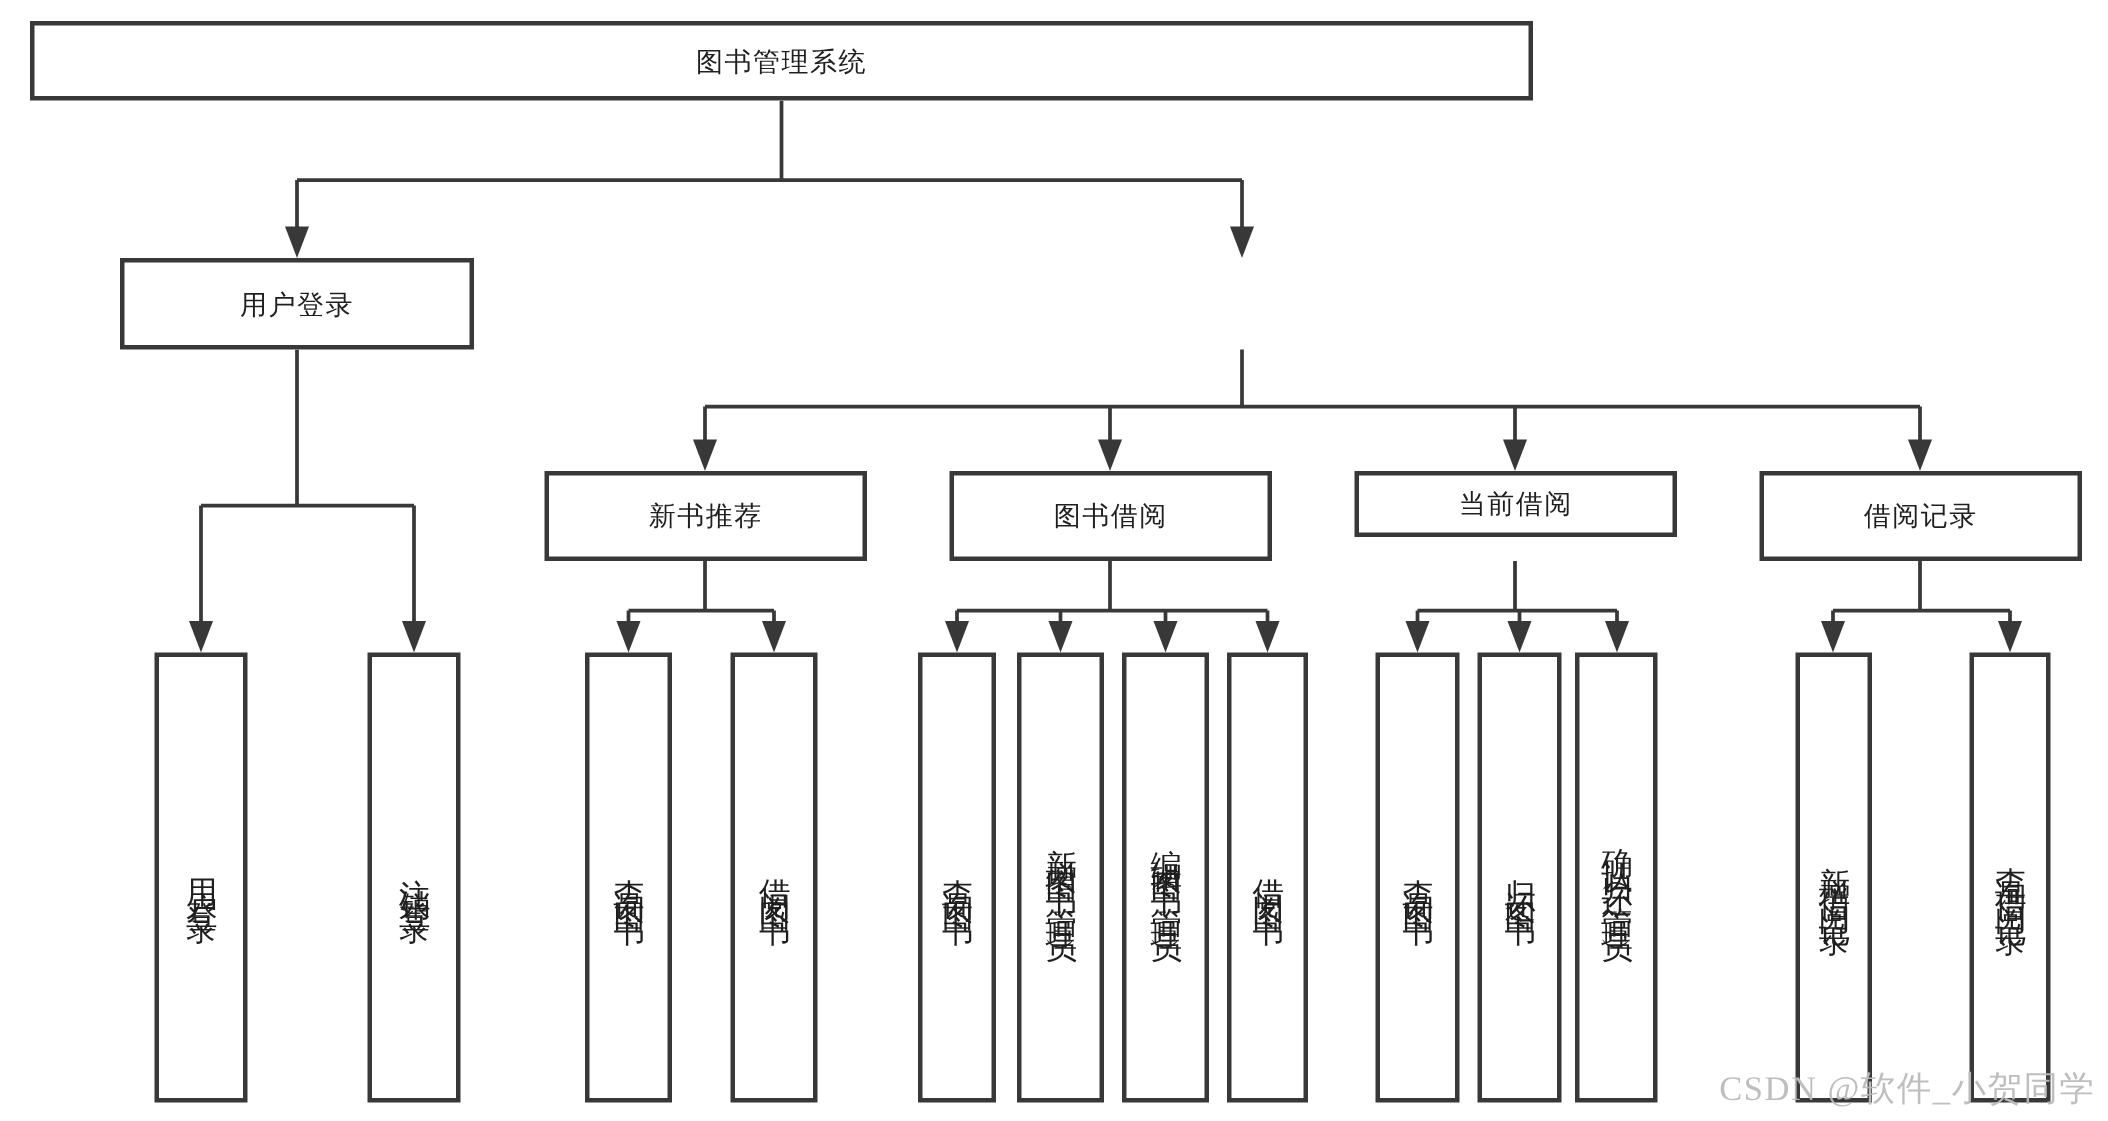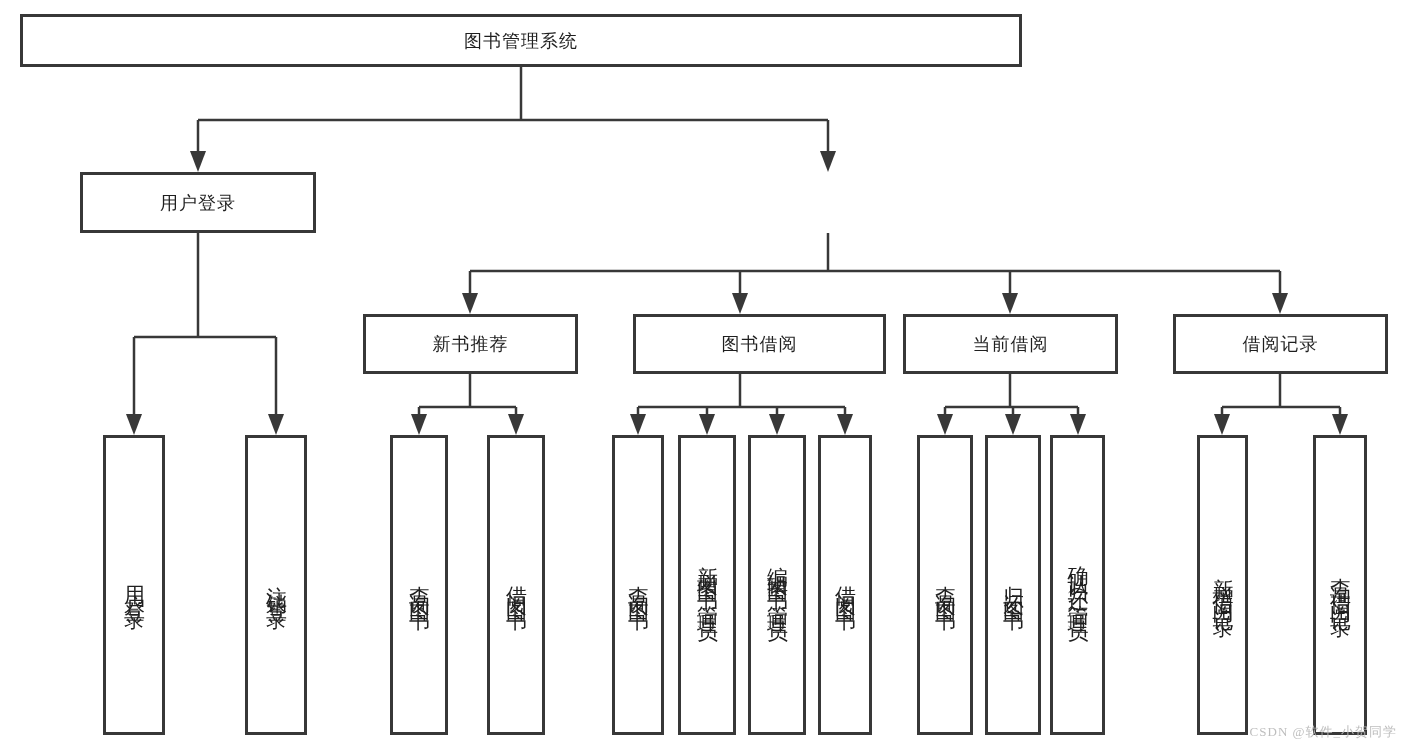--- a/index.html
+++ b/index.html
@@ -35,21 +35,21 @@
     font-size: 21px;
     letter-spacing: 8px;
     font-weight: 500;
     line-height: 1;
     white-space: nowrap;
   }
   .root-node { font-size: 18px; }
   #watermark {
     position: absolute;
     right: 8px; bottom: 6px;
-    font-size: 13px;
+    font-size: 23px;
     color: rgba(187, 187, 187, 0.95);
     letter-spacing: 1px;
     z-index: 5;
     pointer-events: none;
   }
   .wire { stroke: #383838; stroke-width: 2.5; fill: none; }
   .arrowhead { fill: #383838; stroke: none; }
 </style>
 </head>
 <body>
@@ -129,24 +129,24 @@
     <span>图书管理系统</span>
   </div>
 
   <div class="node hnode" style="left:80px; top:172px; width:236px; height:61px;">
     <span>用户登录</span>
   </div>
 
   <div class="node hnode" style="left:363px; top:314px; width:215px; height:60px;">
     <span>新书推荐</span>
   </div>
-  <div class="node hnode" style="left:633px; top:314px; width:253px; height:60px;">
+  <div class="node hnode" style="left:633px; top:314px; width:215px; height:60px;">
     <span>图书借阅</span>
   </div>
-  <div class="node hnode" style="left:903px; top:314px; width:215px; height:60px;">
+  <div class="node hnode" style="left:903px; top:314px; width:215px; height:44px;">
     <span>当前借阅</span>
   </div>
   <div class="node hnode" style="left:1173px; top:314px; width:215px; height:60px;">
     <span>借阅记录</span>
   </div>
 
   <div class="node vnode" style="left:103px; top:435px; width:62px; height:300px;">
     <span>用户登录</span>
   </div>
   <div class="node vnode" style="left:245px; top:435px; width:62px; height:300px;">

